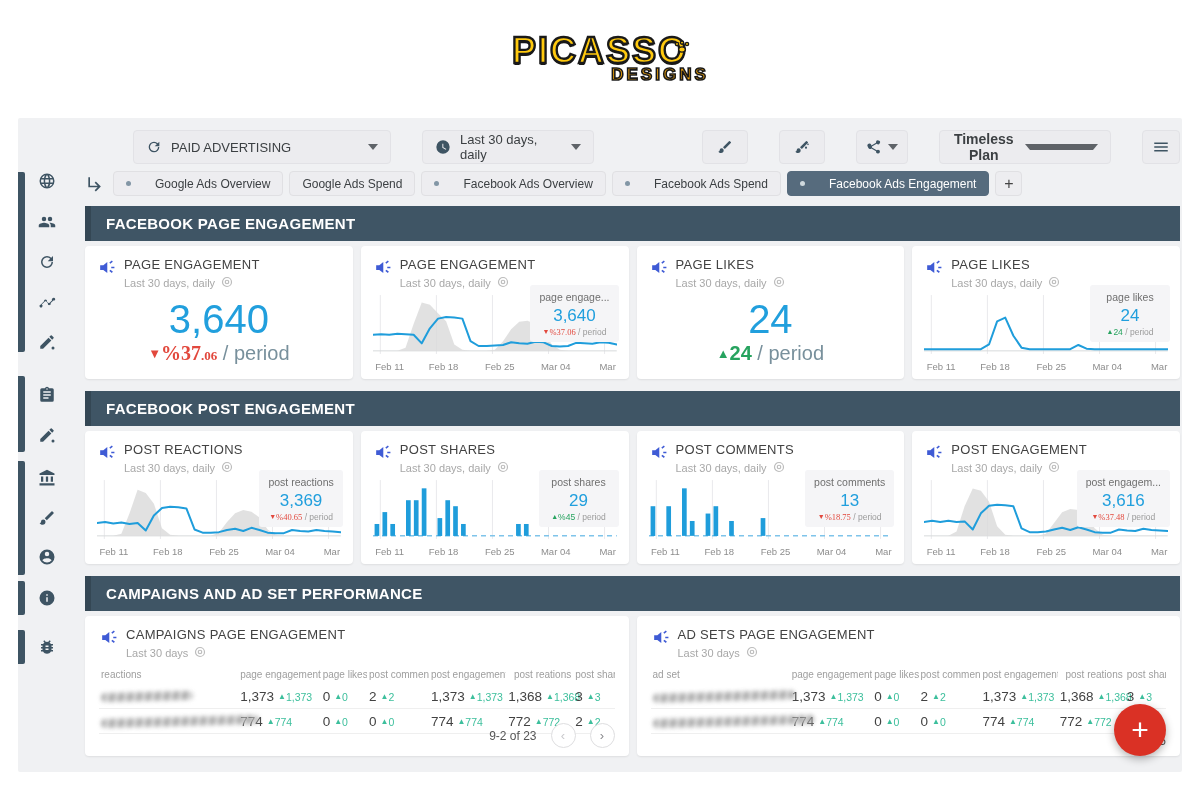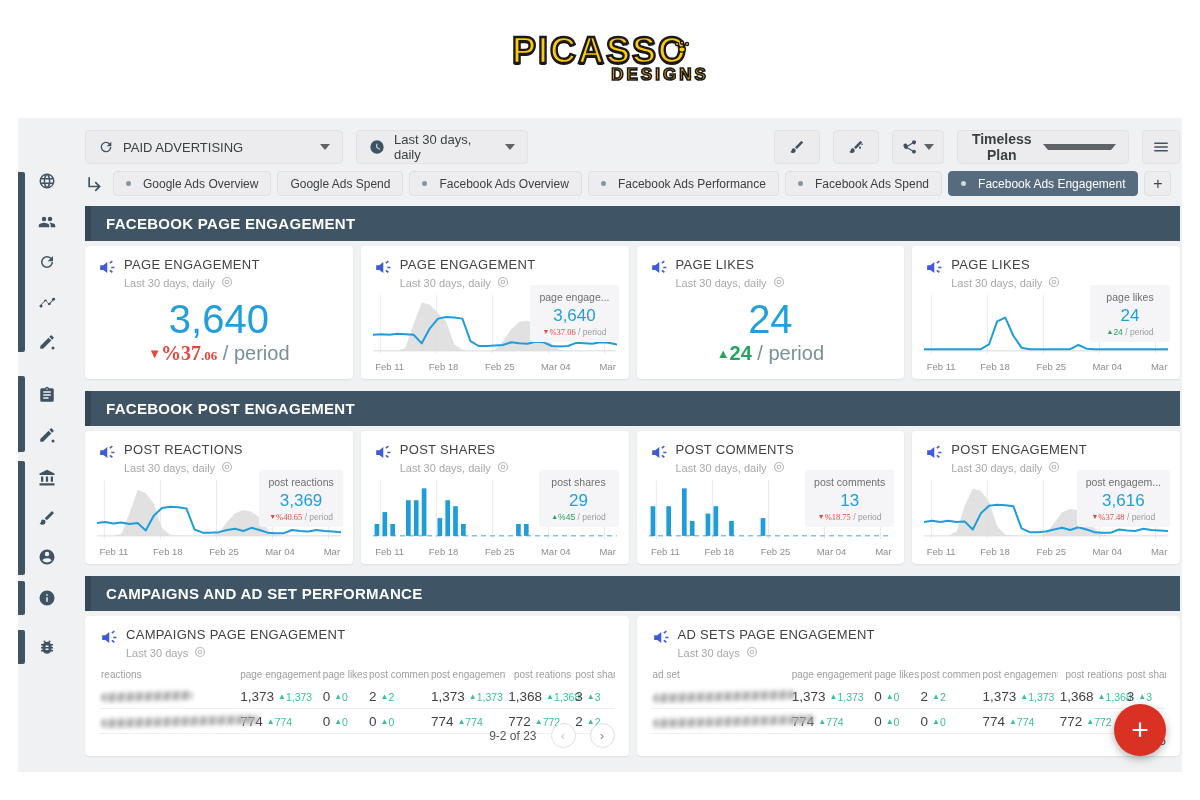--- a/index.html
+++ b/index.html
@@ -19,42 +19,42 @@
   
   .sidebar { position:absolute; left:0; top:0; width:44px; height:100%; }
   .sbar { position:absolute; left:0; width:7px; background:#3e5463; border-radius:0 2px 2px 0; }
   .sicon { position:absolute; left:20px; width:18px; height:18px; transform:translateY(-9px); cursor:pointer; }
   .sicon svg { width:18px; height:18px; fill:#3e5463; }
 
   
   .main { position:absolute; left:44px; top:0; width:1120px; height:100%; padding:0 2px 0 23px; }
 
   
-  .toolbar { display:flex; align-items:center; gap:13px; margin-top:12px; height:34px; }
+  .toolbar { display:flex; align-items:center; gap:31px; margin-top:12px; height:34px;margin-left:48px; }
   .chip { display:flex; align-items:center; gap:9px; background:#ececef; border:1px solid #e2e2e6;
     border-radius:4px; height:34px; padding:0 12px; font-size:13px; color:#3c4043; cursor:pointer; }
   .chip svg { width:16px; height:16px; fill:#3e5463; flex:none; }
   .chip .caret { margin-left:auto; }
   .caret { width:0; height:0; border-left:5px solid transparent; border-right:5px solid transparent; border-top:6px solid #5f6368; flex:none; }
   .chip-scope { width:258px; }
   .chip-date { width:172px; }
   .tspacer { flex:1; }
   .tbtn { width:46px; height:34px; background:#ececef; border:1px solid #e2e2e6; border-radius:4px;
     display:flex; align-items:center; justify-content:center; gap:6px; cursor:pointer; }
   .tbtn svg { width:16px; height:16px; fill:#3e5463; }
   .chip-plan { width:172px; justify-content:center; font-size:14px;font-weight:bold; }
   .chip-plan span { flex:1; text-align:center; }
   .burger { width:38px; }
   .burger svg { width:18px; height:18px; }
 
   
   .tabrow { display:flex; align-items:center; gap:6px; margin-top:7px; height:25px; }
   .tab-arrow { width:20px; height:20px; margin-right:2px; }
   .tab-arrow svg { width:20px; height:20px; fill:#3e5463; }
-  .tab { display:flex; align-items:center; gap:12px; height:25px; padding:0 12px; background:#ededf0;
+  .tab { display:flex; align-items:center; gap:24px; height:25px; padding:0 12px; background:#ededf0;
     border:1px solid #e0e0e3; border-radius:4px; font-size:12px; color:#3c4043; white-space:nowrap; cursor:pointer; }
   .tab .dot { width:5px; height:5px; border-radius:50%; background:#8296a5; flex:none; }
   .tab.active { background:#566b7d; border-color:#566b7d; color:#fff; }
   .tab.active .dot { background:#cfd8dd; }
   .tab-add { width:27px; height:25px; background:#ededf0; border:1px solid #e0e0e3; border-radius:4px;
     font-size:16px; color:#444; display:flex; align-items:center; justify-content:center; cursor:pointer; }
 
   
   .sec { position:relative; margin-top:12px; height:35px; background:#3f5565; color:#fff;
     display:flex; align-items:center; padding-left:21px; font-size:15px; font-weight:bold; letter-spacing:.3px; }
@@ -243,24 +243,20 @@
       <div class="tab">
           <span class="dot"></span>
           <span>Google Ads Overview</span>
         </div>
       <div class="tab">
           <span>Google Ads Spend</span>
         </div>
       <div class="tab">
           <span class="dot"></span>
           <span>Facebook Ads Overview</span>
-        </div>
-      <div class="tab">
-          <span class="dot"></span>
-          <span>Facebook Ads Performance</span>
         </div>
       <div class="tab">
           <span class="dot"></span>
           <span>Facebook Ads Spend</span>
         </div>
       <div class="tab active">
           <span class="dot"></span>
           <span>Facebook Ads Engagement</span>
         </div>
       <div class="tab-add">+</div>

